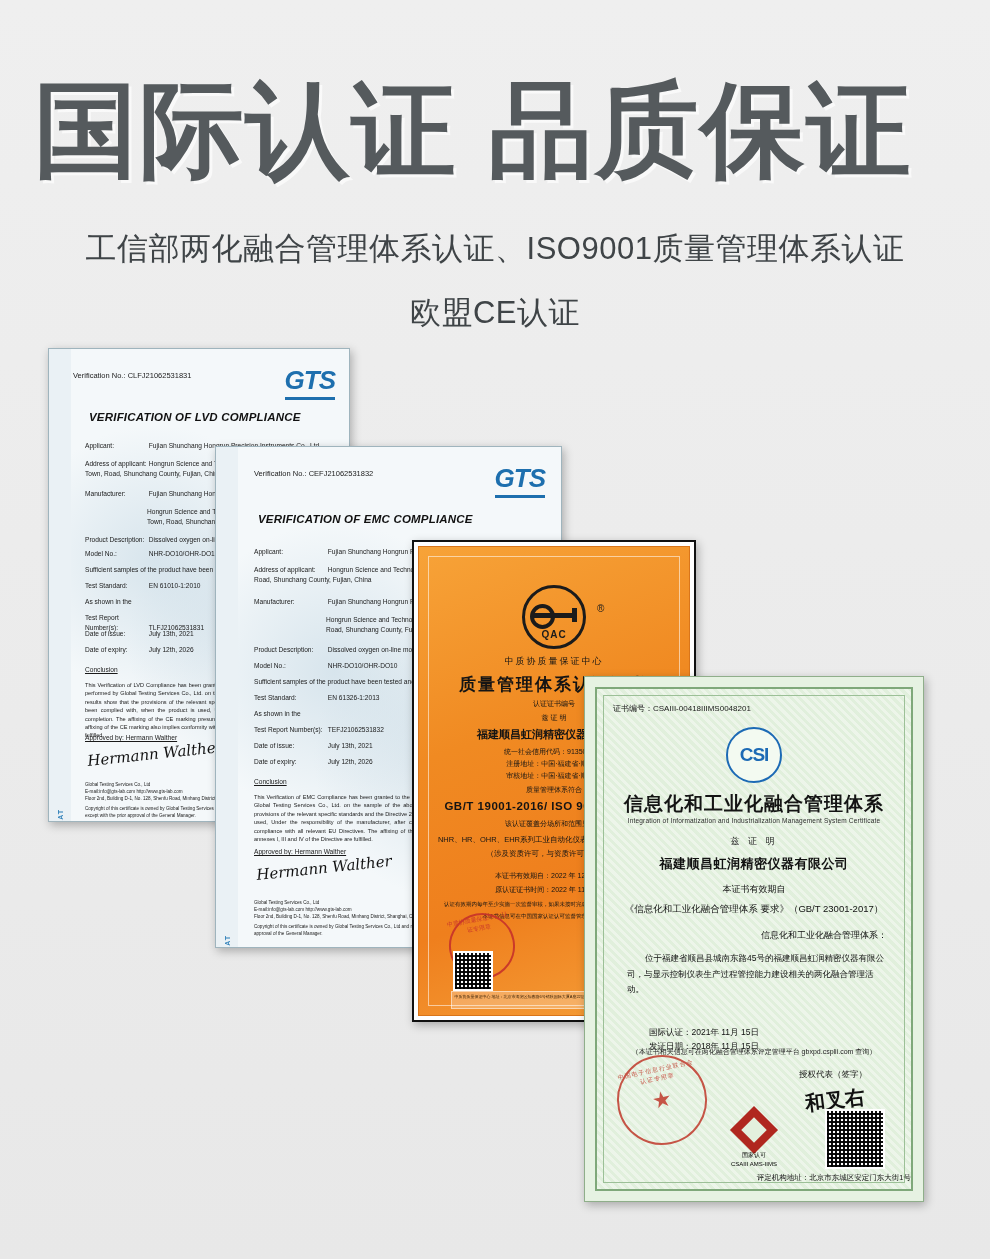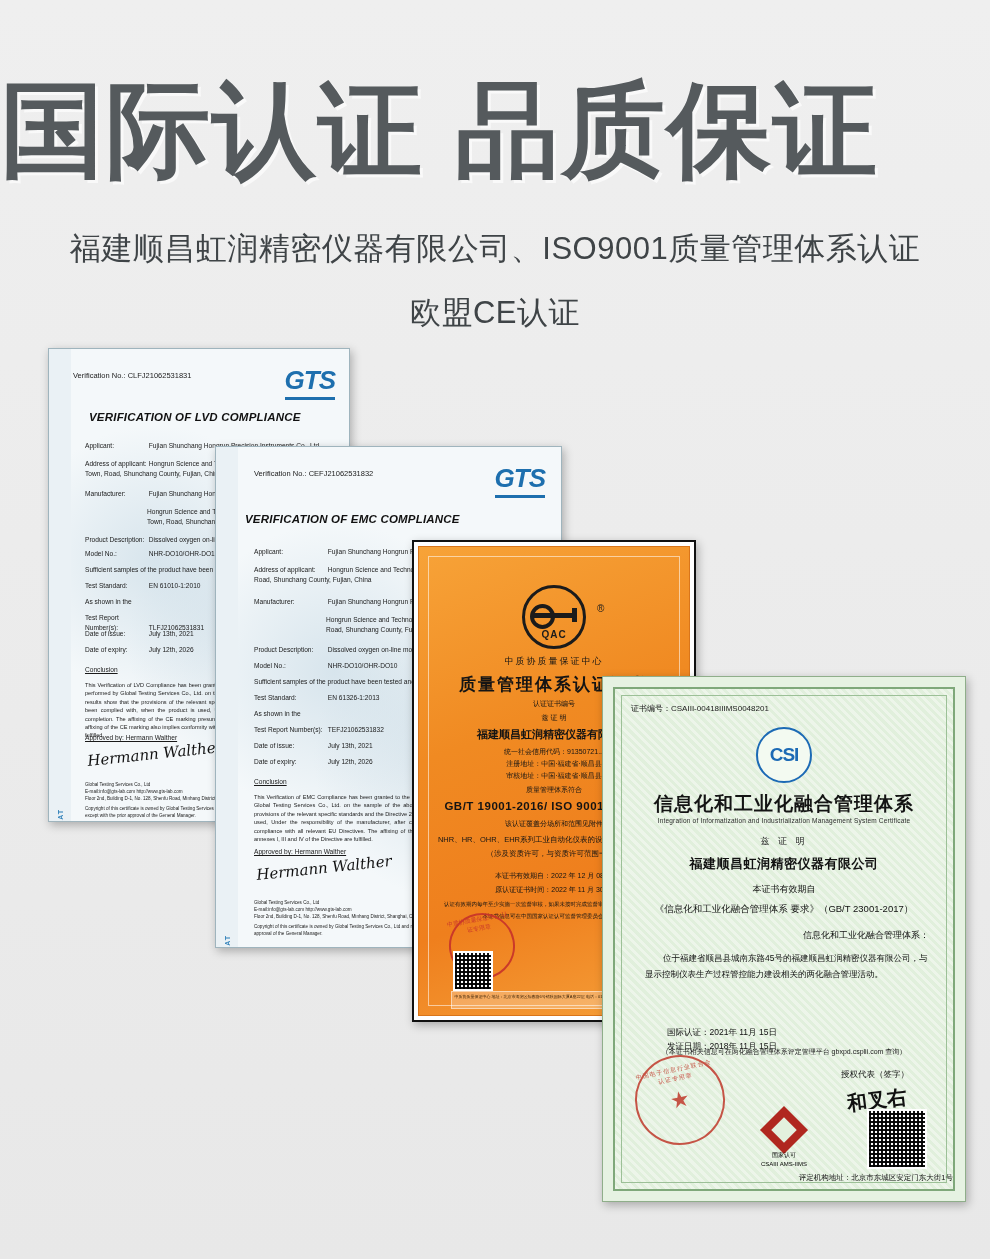--- a/index.html
+++ b/index.html
@@ -19,21 +19,21 @@
     position: absolute;
     inset: 0;
   }
 
   
   .headline {
     position: absolute;
     top: 78px;
     left: 0;
     width: 946px;
-    text-align: left;
+    text-align: center;
     font-size: 104px;
     line-height: 1.0;
     font-weight: bold;
     letter-spacing: 2px;
     color: #555a5d;
     text-shadow: 3px 3px 0 rgba(255,255,255,0.65);
     white-space: nowrap;
   }
   .subline1 {
     position: absolute;
@@ -373,21 +373,21 @@
     transform: rotate(0deg);
   }
   .csi-foot { font-size: 7.5px; color: #111; text-align: right; }
 </style>
 </head>
 <body>
 
 <div class="page">
 
   <div class="headline">国际认证 品质保证</div>
-  <div class="subline1">福建顺昌虹润精密仪器有限公司、ISO9001质量管理体系认证</div>
+  <div class="subline1">工信部两化融合管理体系认证、ISO9001质量管理体系认证</div>
   <div class="subline2">欧盟CE认证</div>
 
   <div class="cert gts" style="left:48px; top:348px; width:300px; height:472px;">
     <div class="side-band">
       <span style="top:460px;">CERTIFICAT ● CERTIFICADO ● CEPTIФNФIKAT ● CERTIFICATE ● ZERTIFIKAT</span>
     </div>
     <div class="body">
       <div class="gts-logo" style="right:14px; top:16px;">
         <span>GTS</span>
         <span class="bar"></span>
@@ -461,21 +461,21 @@
     </div>
     <div class="body">
       <div class="gts-logo" style="right:16px; top:16px;">
         <span>GTS</span>
         <span class="bar"></span>
       </div>
       <div class="verif-no" style="left:16px; top:22px;">
         <span>Verification No.:</span>
         <span>CEFJ21062531832</span>
       </div>
-      <div class="cert-title" style="left:7px; top:66px;">VERIFICATION OF EMC COMPLIANCE</div>
+      <div class="cert-title" style="left:20px; top:66px;">VERIFICATION OF EMC COMPLIANCE</div>
 
       <div class="kv" style="left:16px; top:100px; width:300px;">
         <span class="k" style="width:72px;">Applicant:</span>
         <span>Fujian Shunchang Hongrun Precision Instruments Co., Ltd.</span>
       </div>
       <div class="kv" style="left:16px; top:118px; width:300px;">
         <span class="k" style="width:72px;">Address of applicant:</span>
         <span>Hongrun Science and Technology Park, Yuankeng Village, Yuantou Town,
 Road, Shunchang County, Fujian, China</span>
       </div>
@@ -556,21 +556,21 @@
       <div class="qac-line qac-sm" style="top:354px; font-size:5.5px;">认证有效期内每年至少实施一次监督审核，如果未按时完成监督审核，证书将被暂停或撤销</div>
       <div class="qac-line qac-sm" style="top:366px; font-size:5.5px;">本证书信息可在中国国家认证认可监督管理委员会网站查询</div>
 
       <div class="qac-seal" style="left:30px; top:366px;">中质协质量保证中心 认证专用章</div>
       <div class="qr" style="left:34px; top:404px; width:36px; height:36px;"></div>
       <div class="iaf" style="right:14px; bottom:46px;">IAF</div>
       <div class="qac-strip" style="bottom:6px;">中质协质量保证中心 地址：北京市海淀区知春路6号锦秋国际大厦A座22层 电话：010-82861130</div>
     </div>
   </div>
 
-  <div class="cert csi" style="left:602px; top:676px; width:338px; height:524px;padding-left:24px;">
+  <div class="cert csi" style="left:584px; top:676px; width:338px; height:524px;">
     <div class="frame">
       <div class="frame2"></div>
 
       <div class="csi-no" style="left:16px; top:14px;">
         <span>证书编号：</span><span>CSAIII-00418IIIMS0048201</span>
       </div>
 
       <div class="csi-logo" style="top:38px;">CSI</div>
 
       <div class="csi-center csi-title" style="top:102px;">信息化和工业化融合管理体系</div>

